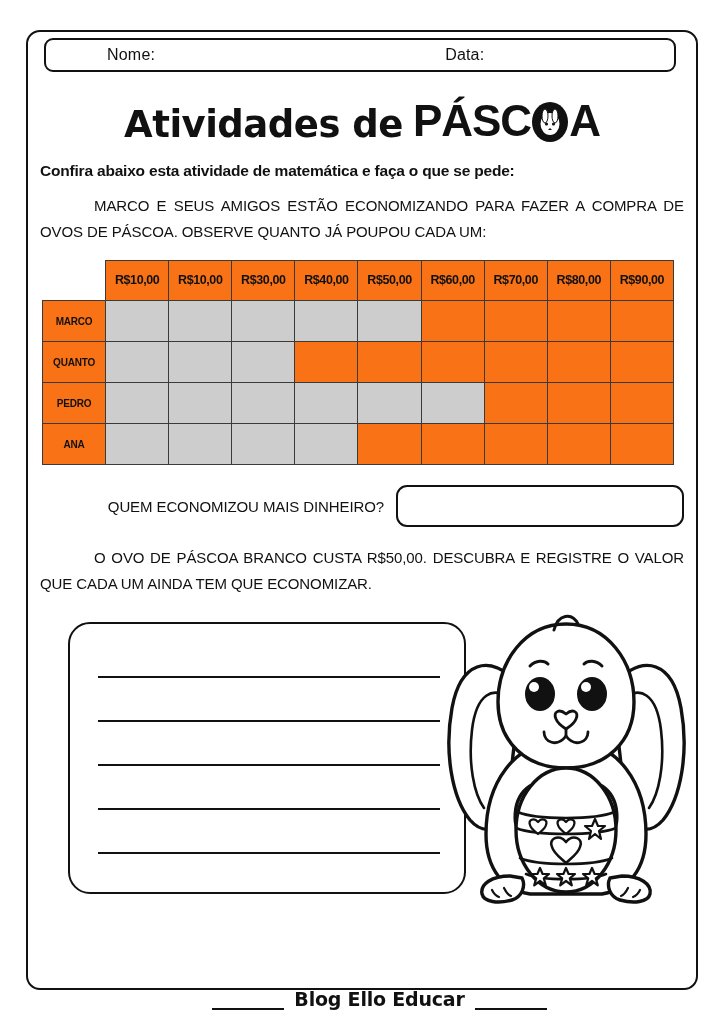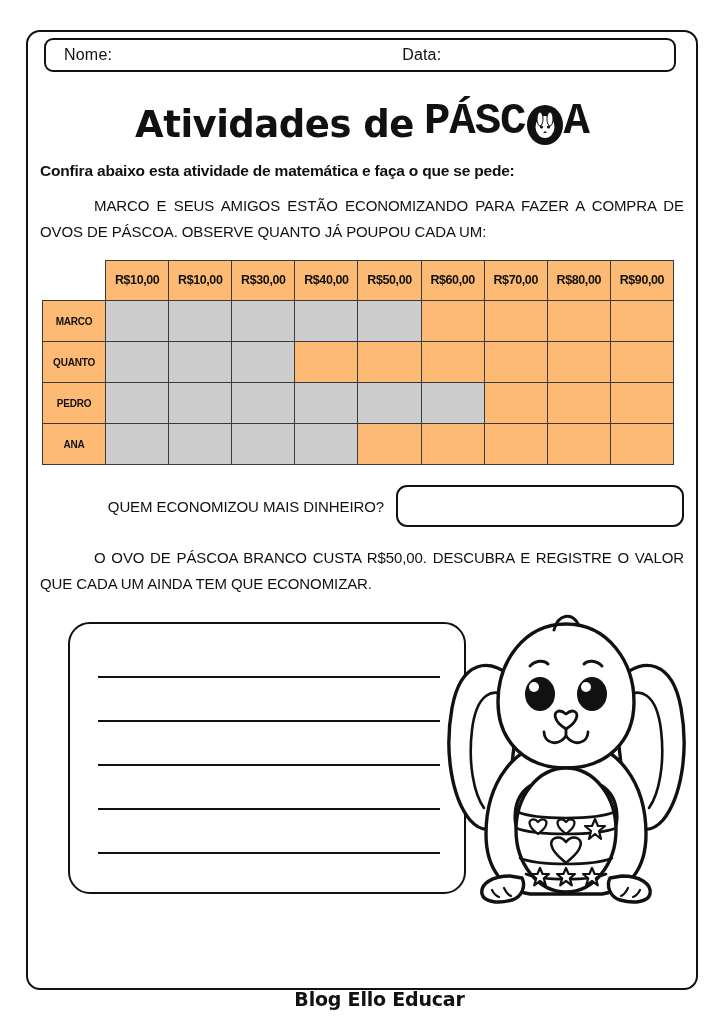--- a/index.html
+++ b/index.html
@@ -10,59 +10,59 @@
   .page-frame{
     position:absolute;left:26px;top:30px;width:672px;height:960px;
     border:2.5px solid #111;border-radius:14px;box-sizing:border-box;
   }
   .content{position:absolute;left:40px;top:38px;width:644px;}
 
   
   .namebar{
     margin-left:4px;width:632px;height:34px;box-sizing:border-box;
     border:2px solid #111;border-radius:9px;
-    display:flex;align-items:center;
+    display:flex;align-items:center;padding-left:43px;
   }
   .namebar .fld{font-size:16px;letter-spacing:.2px;}
   .namebar .f-nome{margin-left:18px;}
   .namebar .f-data{margin-left:290px;}
 
   
   .title-row{
     margin-top:22px;display:flex;align-items:flex-end;justify-content:center;
     height:52px;
   }
   .title-a{
     font-size:37px;font-weight:bold;letter-spacing:-.5px;
     font-family:"DejaVu Sans",sans-serif;
   }
   .title-b{
     font-size:44px;font-weight:bold;letter-spacing:-1px;margin-left:10px;
-    font-family:Liberation Mono, monospace;position:relative;display:flex;align-items:flex-end;
+    font-family:Liberation Sans, sans-serif;position:relative;display:flex;align-items:center;
   }
   .pas-pre,.pas-post{display:inline-block;}
   .bunO{position:relative;display:inline-block;width:38px;height:44px;vertical-align:bottom;}
   .bunO svg{position:absolute;left:0;bottom:0;}
 
   
   .instr{
     margin-top:16px;font-size:15.5px;font-weight:bold;letter-spacing:-.2px;
   }
   .para{
     margin-top:13px;font-size:15px;line-height:1.75;text-align:justify;
     letter-spacing:-.1px;
   }
   .para.ind{text-indent:54px;}
 
   
   .tbl-wrap{margin-top:14px;}
   table.grid{border-collapse:collapse;table-layout:fixed;width:632px;margin-left:2px;}
   table.grid td{
     border:1.6px solid #3a3a3a;height:40px;padding:0;text-align:center;
-    font-size:13px;font-weight:bold;background:#fdba74;
+    font-size:13px;font-weight:bold;background:#f97316;
   }
   table.grid td.corner{border:none;background:transparent;}
   table.grid td.name{width:62px;font-size:10px;text-align:center;letter-spacing:-.2px;}
   table.grid td.hd{font-size:12.5px;height:30px;letter-spacing:-.4px;}
   table.grid td.fill{background:#cdcdcd;}
 
   
   .qrow{margin-top:20px;display:flex;align-items:center;justify-content:flex-end;}
   .qtext{font-size:15px;letter-spacing:-.1px;}
   .ansbox{
@@ -80,21 +80,21 @@
   }
   .linedbox .rule{
     position:absolute;left:28px;width:342px;height:0;
     border-top:2px solid #111;
   }
   .bunny{position:absolute;left:386px;top:-24px;width:280px;height:318px;}
 
   
   .footer{
     position:absolute;left:0;right:0;bottom:14px;
-    display:flex;align-items:flex-start;justify-content:center;gap:10px;padding-left:35px;
+    display:flex;align-items:flex-end;justify-content:center;gap:10px;padding-left:35px;
   }
   .footer .ln{width:72px;height:0;border-top:2.5px solid #111;}
   .footer .bt{
     font-size:19px;font-weight:bold;letter-spacing:-.2px;
     font-family:"DejaVu Sans",sans-serif;
   }
 </style>
 </head>
 <body>
 

